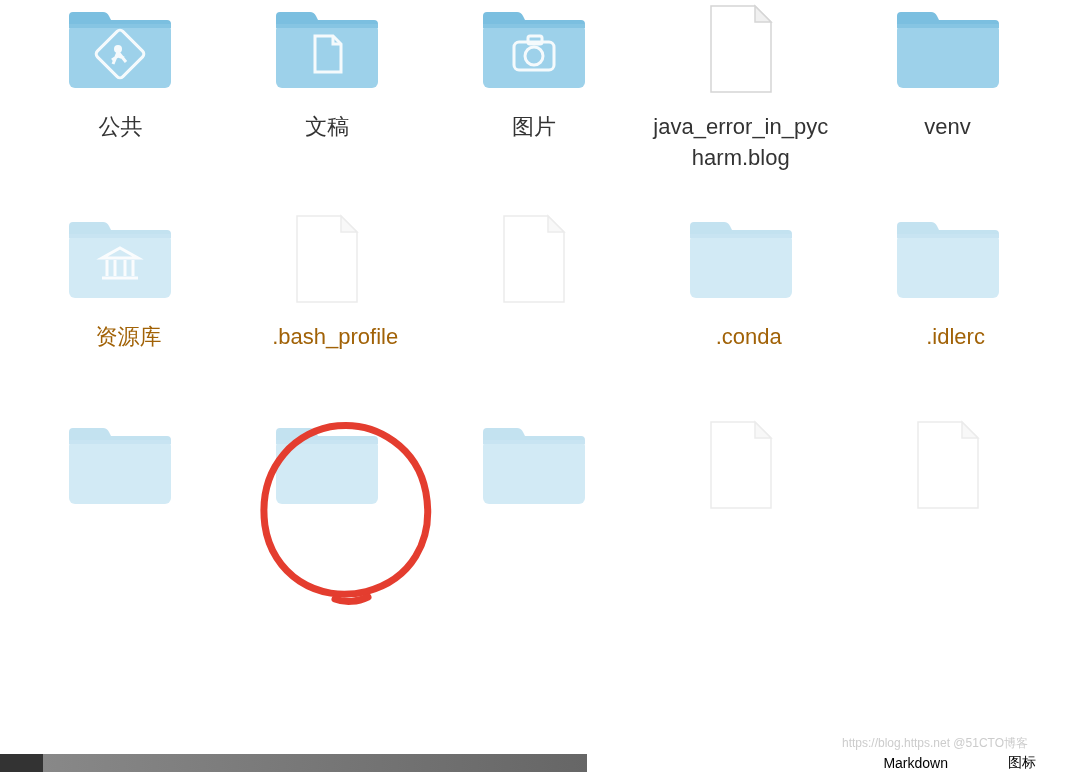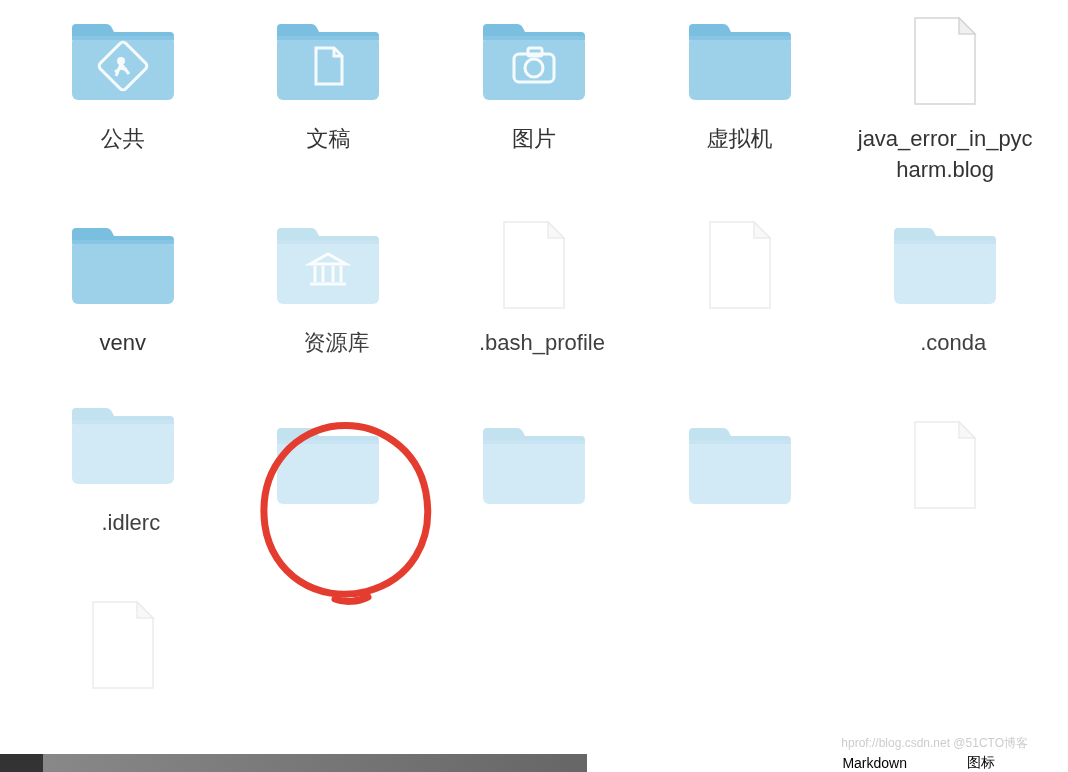--- a/index.html
+++ b/index.html
@@ -11,22 +11,22 @@
       font-family: -apple-system, BlinkMacSystemFont, "Helvetica Neue", Arial, sans-serif;
       background: #ffffff;
       width: 1068px;
       height: 772px;
       overflow: hidden;
       position: relative;
     }
     .finder-grid {
       display: grid;
       grid-template-columns: repeat(5, 1fr);
-      gap: 0;
-      padding: 12px 20px;
+      gap: 6px;
+      padding: 0 20px;
       width: 100%;
     }
     .grid-item {
       display: flex;
       flex-direction: column;
       align-items: center;
       justify-content: flex-start;
       padding: 0 10px 30px 10px;
       cursor: pointer;
       min-height: 180px;
@@ -41,21 +41,21 @@
     }
     .item-label {
       font-size: 22px;
       color: #333;
       text-align: center;
       line-height: 1.4;
       word-break: break-word;
       max-width: 190px;
     }
     .item-label.hidden-item {
-      color: #404040;
+      color: #a16207;
       margin-left: 16px;
     }
     .folder-svg {
       width: 110px;
       height: 88px;
     }
     .file-svg {
       width: 76px;
       height: 96px;
     }
@@ -78,21 +78,21 @@
     .bottom-bar {
       position: absolute;
       bottom: 0;
       left: 0;
       right: 0;
       height: 18px;
       background: linear-gradient(to right, #333 0%, #333 4%, #888 4%, #666 55%, #fff 55%, #fff 100%);
       display: flex;
       align-items: center;
       justify-content: flex-end;
-      padding-right: 60px;
+      padding-right: 32px;
     }
     .bottom-text {
       font-size: 14px;
       color: #000;
       margin-right: 60px;
     }
   </style>
 </head>
 <body>
 
@@ -133,31 +133,20 @@
     <rect x="4" y="18" width="102" height="64" rx="6" fill="#9dd1ea"></rect>
     <rect x="4" y="18" width="102" height="4" fill="#86c5e3"></rect>
     <g transform="translate(55,48)" stroke="#ffffff" stroke-width="3" fill="none" opacity="0.9">
         <rect x="-20" y="-12" width="40" height="28" rx="5"></rect>
         <rect x="-6" y="-18" width="14" height="8" rx="2"></rect>
         <circle cx="0" cy="2" r="9"></circle>
       </g>
   </svg>
       </div>
       <div class="item-label">图片</div>
-    </div>
-    <div class="grid-item">
-      <div class="icon-container">
-        <svg class="folder-svg" viewBox="0 0 110 88" style="">
-    <path d="M 4 16 L 4 10 Q 4 6 8 6 L 38 6 Q 42 6 44 10 L 46 14 L 102 14 Q 106 14 106 18 L 106 20 L 4 20 Z" fill="#7bbfe0"></path>
-    <rect x="4" y="18" width="102" height="64" rx="6" fill="#9dd1ea"></rect>
-    <rect x="4" y="18" width="102" height="4" fill="#86c5e3"></rect>
-
-  </svg>
-      </div>
-      <div class="item-label">虚拟机</div>
     </div>
     <div class="grid-item">
       <div class="icon-container">
         <svg class="file-svg" viewBox="0 0 76 96" style="">
     <path d="M 8 4 L 52 4 L 68 20 L 68 90 L 8 90 Z" fill="#ffffff" stroke="#d5d5d5" stroke-width="1.5"></path>
     <path d="M 52 4 L 52 20 L 68 20 Z" fill="#f0f0f0" stroke="#d5d5d5" stroke-width="1.5"></path>
   </svg>
       </div>
       <div class="item-label">java_error_in_pycharm.blog</div>
     </div>
@@ -275,18 +264,18 @@
   </svg>
       </div>
     </div>
   </div>
 
 <svg class="annotation-circle" id="circle-svg" width="200" height="200" style="left:250px; top:413px;">
   <path d="M 100 12 C 60 10, 15 40, 14 100 C 14 150, 55 185, 105 180 C 150 175, 180 140, 178 90 C 176 45, 140 14, 100 12 Z" fill="none" stroke="#e43d2f" stroke-width="7" stroke-linecap="round" stroke-linejoin="round" transform="rotate(-8 100 100)"></path>
   <path d="M 85 186 C 95 190, 108 189, 118 184" fill="none" stroke="#e43d2f" stroke-width="7" stroke-linecap="round"></path>
 </svg>
 
-<div class="watermark">hprof://blog.csdn.net @51CTO博客</div>
+<div class="watermark">https://blog.https.net @51CTO博客</div>
 
 <div class="bottom-bar">
   <span class="bottom-text">Markdown</span>
-  <span class="bottom-text" style="margin-right:13px;">图标</span>
+  <span class="bottom-text" style="margin-right:0;">图标</span>
 </div>
 
 </body></html>

